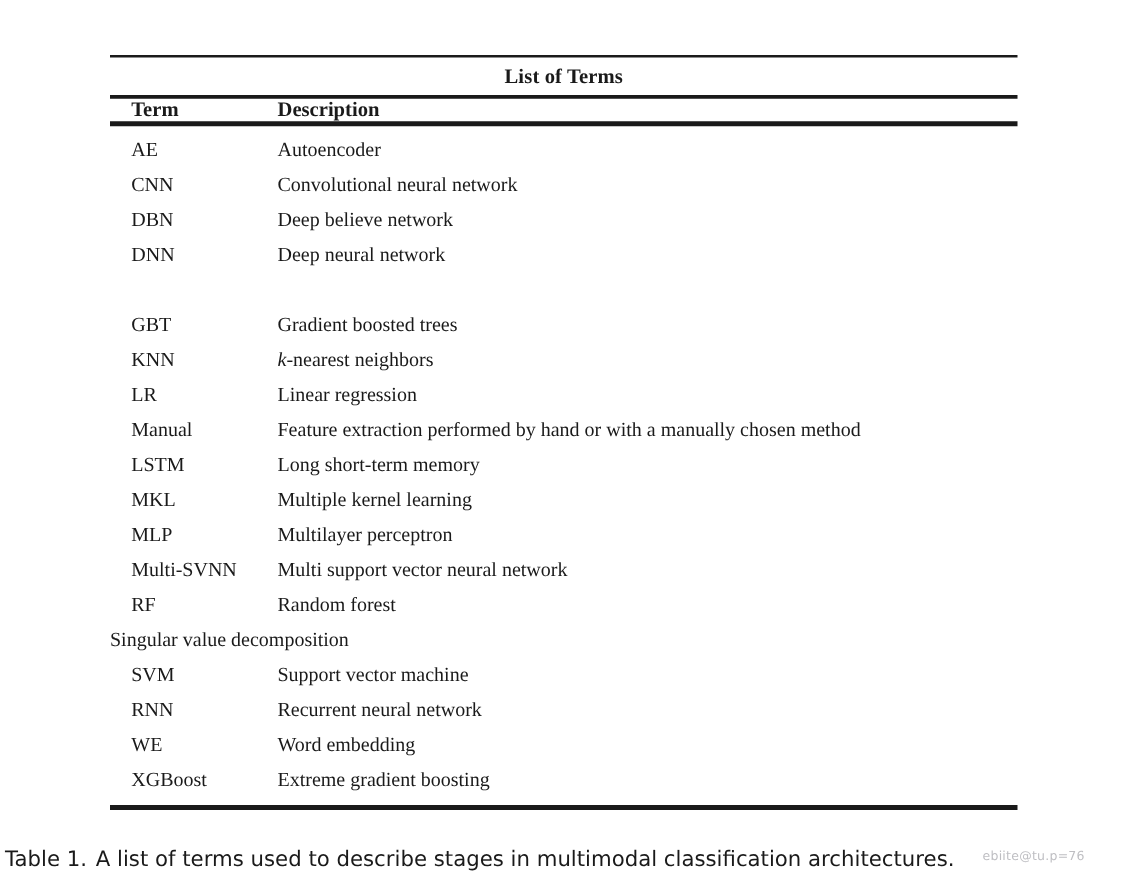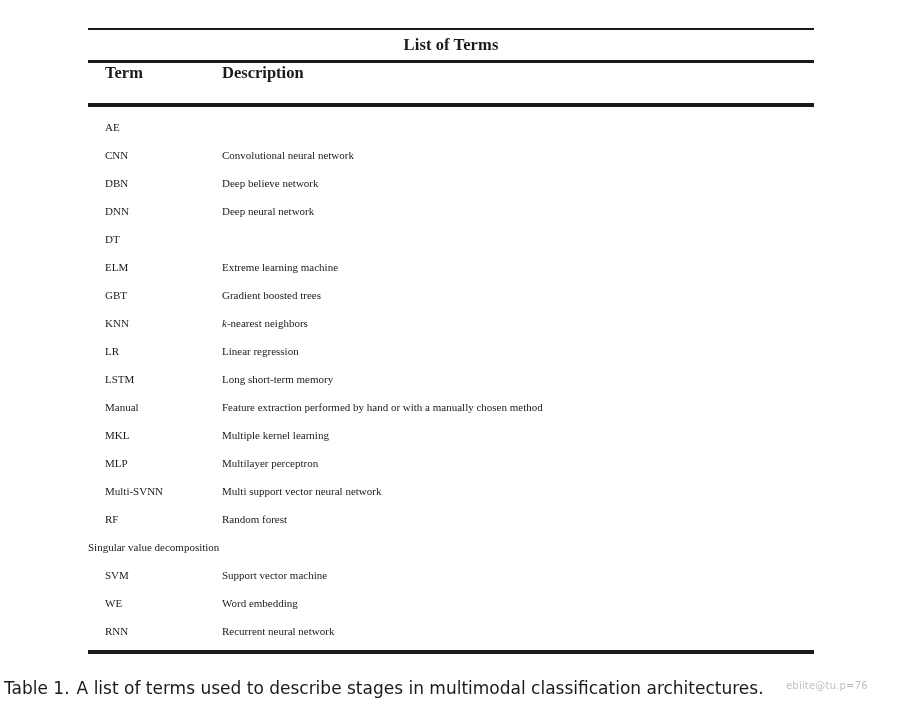--- a/index.html
+++ b/index.html
@@ -14,21 +14,21 @@
     overflow: hidden;
     font-family: "Liberation Serif", "DejaVu Serif", serif;
     color: #1a1a1a;
     -webkit-font-smoothing: antialiased;
   }
 
   
   #table-figure {
     position: absolute;
     left: 88px;
-    top: 28px;
+    top: 44px;
     width: 726px;
   }
 
   .rule {
     width: 100%;
     background: #1a1a1a;
   }
   .rule-top     { height: 2px; }
   .rule-mid     { height: 3px; }
   .rule-head    { height: 4px; }
@@ -40,36 +40,36 @@
     font-weight: bold;
     font-size: 16.5px;
     line-height: 30px;
     height: 30px;
     letter-spacing: .1px;
   }
 
   
   .head-row {
     display: flex;
-    height: 40px;
-    align-items: flex-start;
+    height: 18px;
+    align-items: center;
     font-weight: bold;
     font-size: 16.5px;
   }
 
   
   .tbody {
     padding-top: 6px;
     padding-bottom: 5px;
   }
   .row {
     display: flex;
     height: 28px;
     align-items: center;
-    font-size: 11px;
+    font-size: 16px;
   }
 
   .col-term {
     width: 134px;
     flex: 0 0 134px;
     padding-left: 17px;
     box-sizing: border-box;
     white-space: nowrap;
   }
   .col-desc {
@@ -126,61 +126,57 @@
   <div class="head-row">
     <div class="col-term">Term</div>
     <div class="col-desc">Description</div>
   </div>
 
   <div class="rule rule-head"></div>
 
   <div class="tbody" id="tbody">
       <div class="row">
         <div class="col-term">AE</div>
+        <div class="col-desc">Autoencoder</div>
       </div>
       <div class="row">
         <div class="col-term">CNN</div>
         <div class="col-desc">Convolutional neural network</div>
       </div>
       <div class="row">
         <div class="col-term">DBN</div>
         <div class="col-desc">Deep believe network</div>
       </div>
       <div class="row">
         <div class="col-term">DNN</div>
         <div class="col-desc">Deep neural network</div>
       </div>
       <div class="row">
-        <div class="col-term">DT</div>
-      </div>
-      <div class="row">
-        <div class="col-term">ELM</div>
-        <div class="col-desc">Extreme learning machine</div>
       </div>
       <div class="row">
         <div class="col-term">GBT</div>
         <div class="col-desc">Gradient boosted trees</div>
       </div>
       <div class="row">
         <div class="col-term">KNN</div>
         <div class="col-desc"><span class="kvar">k</span>-nearest neighbors</div>
       </div>
       <div class="row">
         <div class="col-term">LR</div>
         <div class="col-desc">Linear regression</div>
       </div>
       <div class="row">
+        <div class="col-term">Manual</div>
+        <div class="col-desc">Feature extraction performed by hand or with a manually chosen method</div>
+      </div>
+      <div class="row">
         <div class="col-term">LSTM</div>
         <div class="col-desc">Long short-term memory</div>
       </div>
       <div class="row">
-        <div class="col-term">Manual</div>
-        <div class="col-desc">Feature extraction performed by hand or with a manually chosen method</div>
-      </div>
-      <div class="row">
         <div class="col-term">MKL</div>
         <div class="col-desc">Multiple kernel learning</div>
       </div>
       <div class="row">
         <div class="col-term">MLP</div>
         <div class="col-desc">Multilayer perceptron</div>
       </div>
       <div class="row">
         <div class="col-term">Multi-SVNN</div>
         <div class="col-desc">Multi support vector neural network</div>
@@ -190,26 +186,30 @@
         <div class="col-desc">Random forest</div>
       </div>
       <div class="row">
         <div class="col-desc">Singular value decomposition</div>
       </div>
       <div class="row">
         <div class="col-term">SVM</div>
         <div class="col-desc">Support vector machine</div>
       </div>
       <div class="row">
+        <div class="col-term">RNN</div>
+        <div class="col-desc">Recurrent neural network</div>
+      </div>
+      <div class="row">
         <div class="col-term">WE</div>
         <div class="col-desc">Word embedding</div>
       </div>
       <div class="row">
-        <div class="col-term">RNN</div>
-        <div class="col-desc">Recurrent neural network</div>
+        <div class="col-term">XGBoost</div>
+        <div class="col-desc">Extreme gradient boosting</div>
       </div>
     </div>
 
   <div class="rule rule-bottom"></div>
 </div>
 
 <div id="caption">
   <span class="cap-label">Table 1.</span><span>A list of terms used to describe stages in multimodal classification architectures.</span>
 </div>
 

